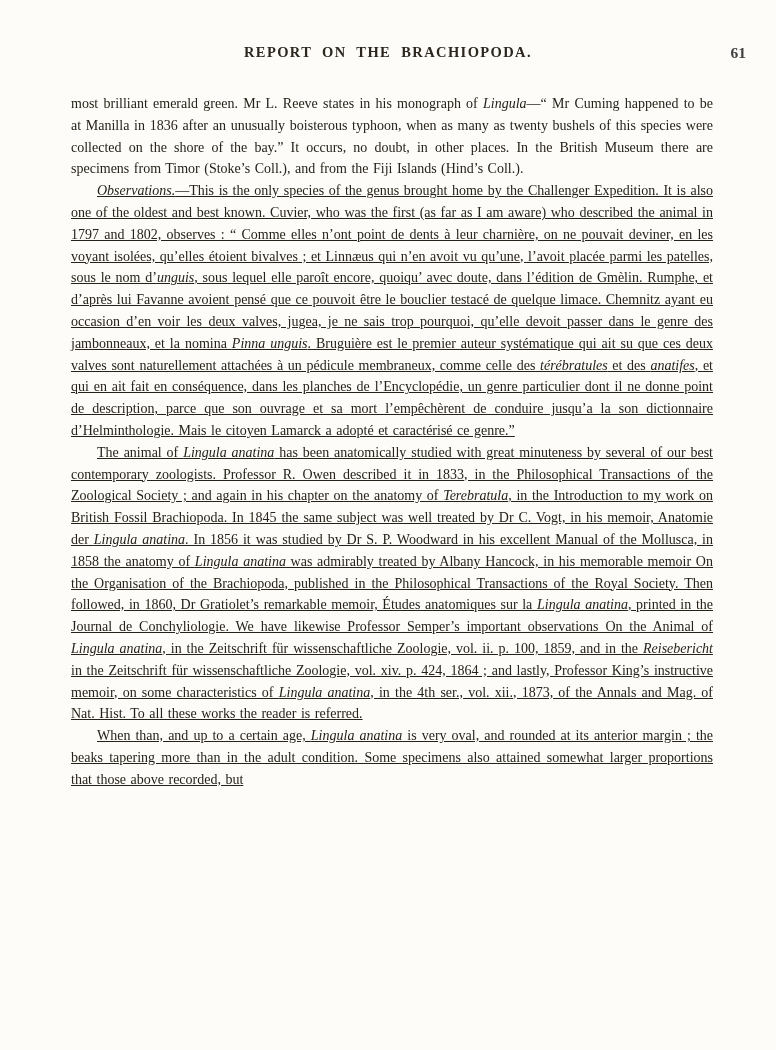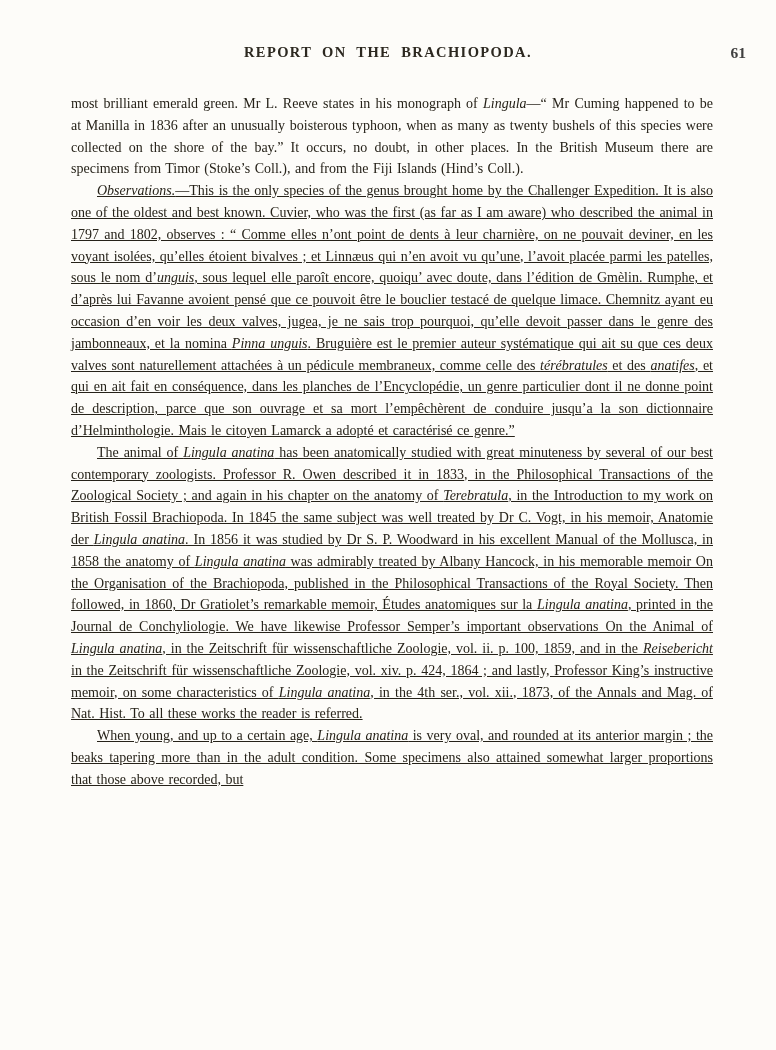--- a/index.html
+++ b/index.html
@@ -70,15 +70,15 @@
 
 <div class="page">
   <div class="header">
     <span class="running-title">REPORT ON THE BRACHIOPODA.</span>
     <span class="page-number">61</span>
   </div>
   <div class="body-block">
       <p class="para"><span>most brilliant emerald green.  Mr L. Reeve states in his monograph of </span><span class="it">Lingula</span><span>—“ Mr Cuming happened to be at Manilla in 1836 after an unusually boisterous typhoon, when as many as twenty bushels of this species were collected on the shore of the bay.”  It occurs, no doubt, in other places.  In the British Museum there are specimens from Timor (Stoke’s Coll.), and from the Fiji Islands (Hind’s Coll.).</span></p>
       <p class="para indent"><span class="it">Observations.</span><span>—This is the only species of the genus brought home by the Challenger Expedition.  It is also one of the oldest and best known.  Cuvier, who was the first (as far as I am aware) who described the animal in 1797 and 1802, observes : “ Comme elles n’ont point de dents à leur charnière, on ne pouvait deviner, en les voyant isolées, qu’elles étoient bivalves ; et Linnæus qui n’en avoit vu qu’une, l’avoit placée parmi les patelles, sous le nom d’</span><span class="it">unguis</span><span>, sous lequel elle paroît encore, quoiqu’ avec doute, dans l’édition de Gmèlin.  Rumphe, et d’après lui Favanne avoient pensé que ce pouvoit être le bouclier testacé de quelque limace.  Chemnitz ayant eu occasion d’en voir les deux valves, jugea, je ne sais trop pourquoi, qu’elle devoit passer dans le genre des jambonneaux, et la nomina </span><span class="it">Pinna unguis</span><span>.  Bruguière est le premier auteur systématique qui ait su que ces deux valves sont naturellement attachées à un pédicule membraneux, comme celle des </span><span class="it">térébratules</span><span> et des </span><span class="it">anatifes</span><span>, et qui en ait fait en conséquence, dans les planches de l’Encyclopédie, un genre particulier dont il ne donne point de description, parce que son ouvrage et sa mort l’empêchèrent de conduire jusqu’a la son dictionnaire d’Helminthologie.  Mais le citoyen Lamarck a adopté et caractérisé ce genre.”</span></p>
       <p class="para indent"><span>The animal of </span><span class="it">Lingula anatina</span><span> has been anatomically studied with great minuteness by several of our best contemporary zoologists.  Professor R. Owen described it in 1833, in the Philosophical Transactions of the Zoological Society ; and again in his chapter on the anatomy of </span><span class="it">Terebratula</span><span>, in the Introduction to my work on British Fossil Brachiopoda.  In 1845 the same subject was well treated by Dr C. Vogt, in his memoir, Anatomie der </span><span class="it">Lingula anatina</span><span>.  In 1856 it was studied by Dr S. P. Woodward in his excellent Manual of the Mollusca, in 1858 the anatomy of </span><span class="it">Lingula anatina</span><span> was admirably treated by Albany Hancock, in his memorable memoir On the Organisation of the Brachiopoda, published in the Philosophical Transactions of the Royal Society.  Then followed, in 1860, Dr Gratiolet’s remarkable memoir, Études anatomiques sur la </span><span class="it">Lingula anatina</span><span>, printed in the Journal de Conchyliologie.  We have likewise Professor Semper’s important observations On the Animal of </span><span class="it">Lingula anatina</span><span>, in the Zeitschrift für wissenschaftliche Zoologie, vol. ii. p. 100, 1859, and in the </span><span class="it">Reisebericht</span><span> in the Zeitschrift für wissenschaftliche Zoologie, vol. xiv. p. 424, 1864 ; and lastly, Professor King’s instructive memoir, on some characteristics of </span><span class="it">Lingula anatina</span><span>, in the 4th ser., vol. xii., 1873, of the Annals and Mag. of Nat. Hist.  To all these works the reader is referred.</span></p>
-      <p class="para indent"><span>When young, and up to a certain age, </span><span class="it">Lingula anatina</span><span> is very oval, and rounded at its anterior margin ; the beaks tapering more than in the adult condition.  Some specimens also attained somewhat larger proportions that those above recorded, but</span></p>
+      <p class="para indent"><span>When than, and up to a certain age, </span><span class="it">Lingula anatina</span><span> is very oval, and rounded at its anterior margin ; the beaks tapering more than in the adult condition.  Some specimens also attained somewhat larger proportions that those above recorded, but</span></p>
     </div>
 </div>
 
 </body></html>

